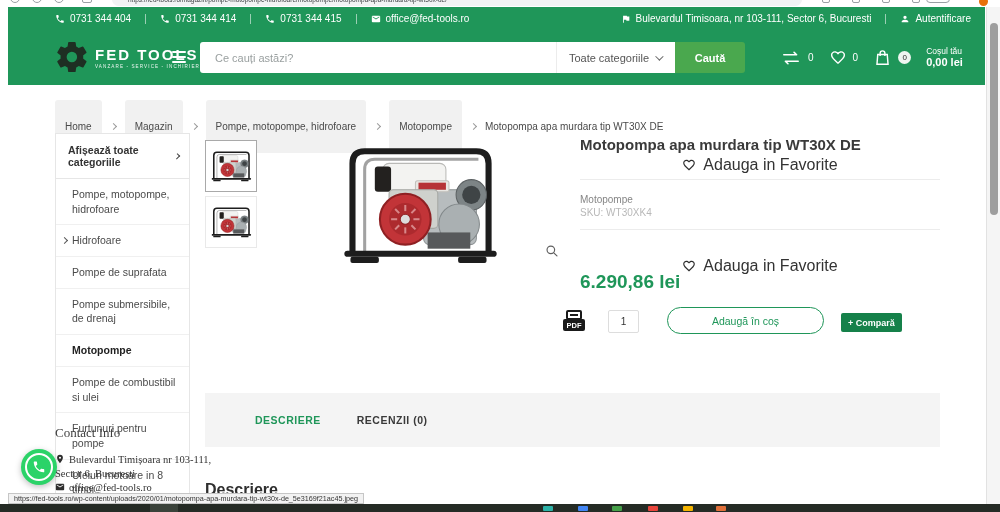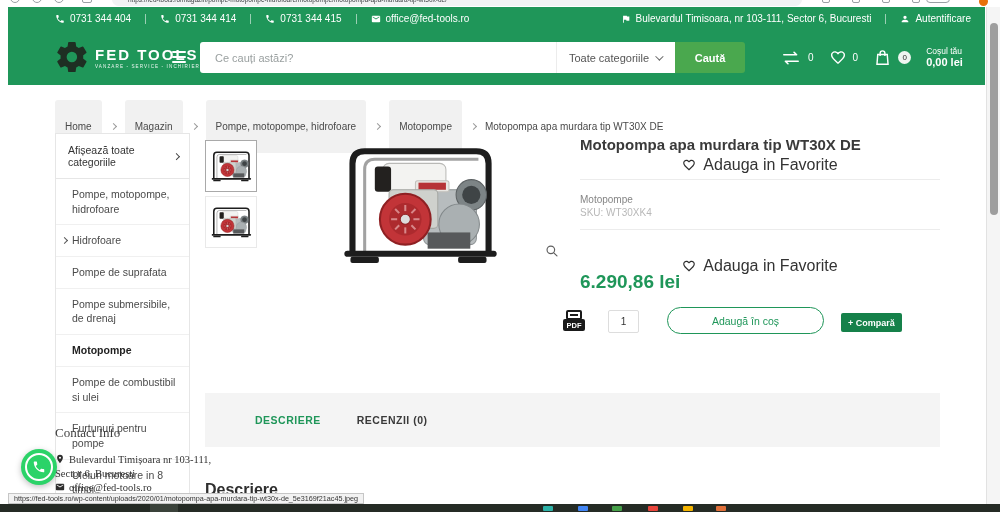--- a/index.html
+++ b/index.html
@@ -62,21 +62,21 @@
   
   .breadcrumb{position:absolute; left:47px; top:93px; display:flex; align-items:center; gap:9px; font-size:10px;}
   .crumb{background:#f1f1f1; color:#4a4a4a; padding:21px 10px; border-radius:3px; white-space:nowrap; cursor:pointer;}
   .crumb-sep{width:5px; height:5px; border-right:1.2px solid #9a9a9a; border-top:1.2px solid #9a9a9a;
              transform:rotate(45deg); flex:0 0 auto;}
   .crumb-current{color:#4a4a4a; white-space:nowrap;}
 
   
   .sidebar{position:absolute; left:47px; top:126px; width:135px; background:#fff; border:1px solid #e6e6e6;}
   .sidebar-head{display:flex; align-items:center; justify-content:space-between; padding:10px 10px 10px 12px;
-                font-size:10.5px; font-weight:400; color:#333; border-bottom:1px solid #e6e6e6; cursor:pointer;}
+                font-size:10.5px; font-weight:700; color:#333; border-bottom:1px solid #e6e6e6; cursor:pointer;}
   .chev-right{width:5px; height:5px; border-right:1.6px solid #444; border-top:1.6px solid #444; transform:rotate(45deg);}
   .sidebar ul{list-style:none;}
   .sidebar li{padding:8px 10px 8px 16px; font-size:10.5px; color:#4a4a4a; line-height:1.4; border-bottom:1px solid #f0f0f0;
               position:relative; cursor:pointer;}
   .sidebar li:last-child{border-bottom:0;}
   .sidebar li.has-chev .chev-right{position:absolute; left:6px; top:13px; border-color:#555;}
   .sidebar li.active{font-weight:700; color:#222;}
 
   
   .thumb{position:absolute; width:52px; height:52px; background:#fff; cursor:pointer; padding:2px;}

